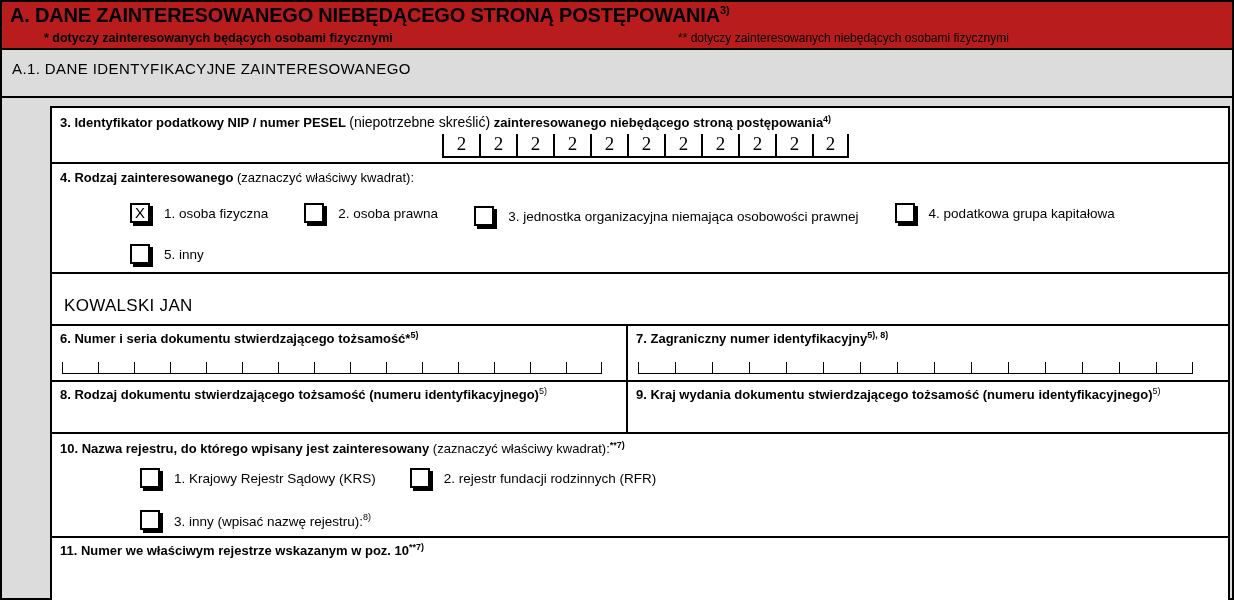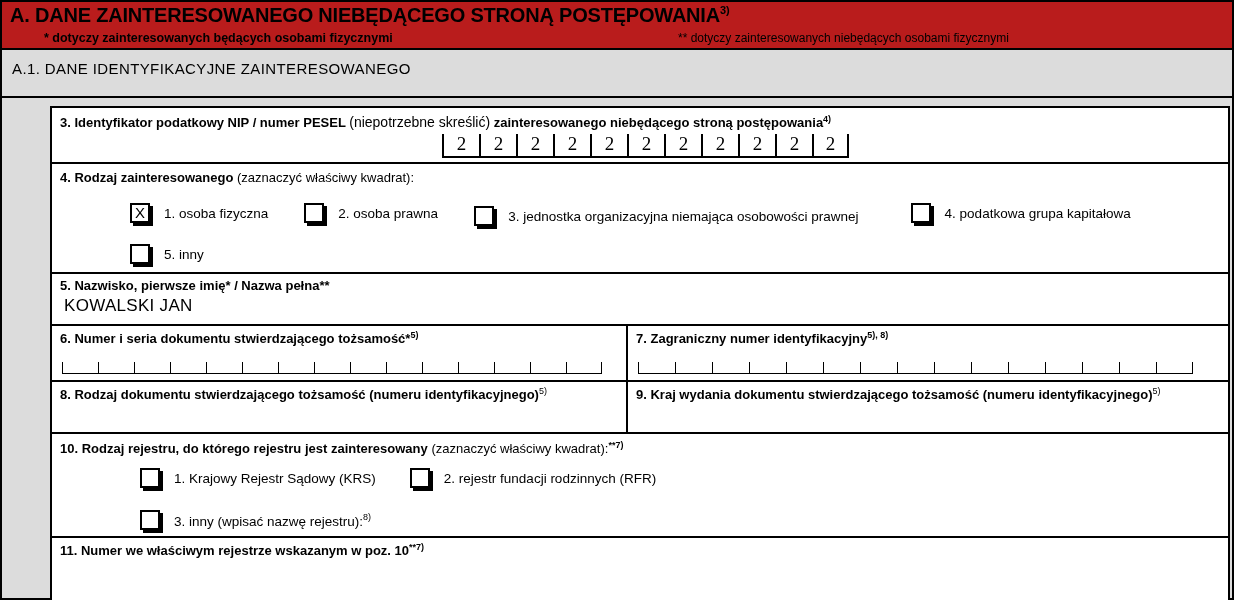--- a/index.html
+++ b/index.html
@@ -333,39 +333,35 @@
           <div class="cb-label">1. osoba fizyczna</div>
         </div>
         <div class="cb-group" style="margin-left:36px;">
           <div class="checkbox"></div>
           <div class="cb-label">2. osoba prawna</div>
         </div>
         <div class="cb-group" style="margin-left:36px;margin-top:6px;">
           <div class="checkbox"></div>
           <div class="cb-label">3. jednostka organizacyjna niemająca osobowości prawnej</div>
         </div>
-        <div class="cb-group" style="margin-left:52px;">
+        <div class="cb-group" style="margin-left:36px;">
           <div class="checkbox"></div>
           <div class="cb-label">4. podatkowa grupa kapitałowa</div>
         </div>
       </div>
 
       <div class="cbline" style="left:78px; top:80px;">
         <div class="cb-group">
           <div class="checkbox"></div>
           <div class="cb-label">5. inny</div>
         </div>
       </div>
     </div>
 
     <div class="row row-5">
-      <div class="field-label">
-        <span>5.</span>
-        <span>Nazwisko, pierwsze imię* / Nazwa pełna**</span>
-      </div>
       <div class="value">KOWALSKI JAN</div>
     </div>
 
     <div class="row row-split">
       <div class="cell-left">
         <div class="field-label">
           <span>6.</span>
           <span>Numer i seria dokumentu stwierdzającego tożsamość*</span><span class="sup">5)</span>
         </div>
         <div class="guide-row">
@@ -422,21 +418,21 @@
         <div class="field-label">
           <span>9.</span>
           <span>Kraj wydania dokumentu stwierdzającego tożsamość (numeru identyfikacyjnego)</span><span class="sup-reg">5)</span>
         </div>
       </div>
     </div>
 
     <div class="row row-10">
       <div class="field-label">
         <span>10.</span>
-        <span>Rodzaj rejestru, do którego rejestru jest zainteresowany</span>
+        <span>Nazwa rejestru, do którego wpisany jest zainteresowany</span>
         <span class="reg">(zaznaczyć właściwy kwadrat):</span><span class="sup">**7)</span>
       </div>
 
       <div class="cbline" style="left:88px; top:34px;">
         <div class="cb-group">
           <div class="checkbox"></div>
           <div class="cb-label">1. Krajowy Rejestr Sądowy (KRS)</div>
         </div>
         <div class="cb-group" style="margin-left:34px;">
           <div class="checkbox"></div>

